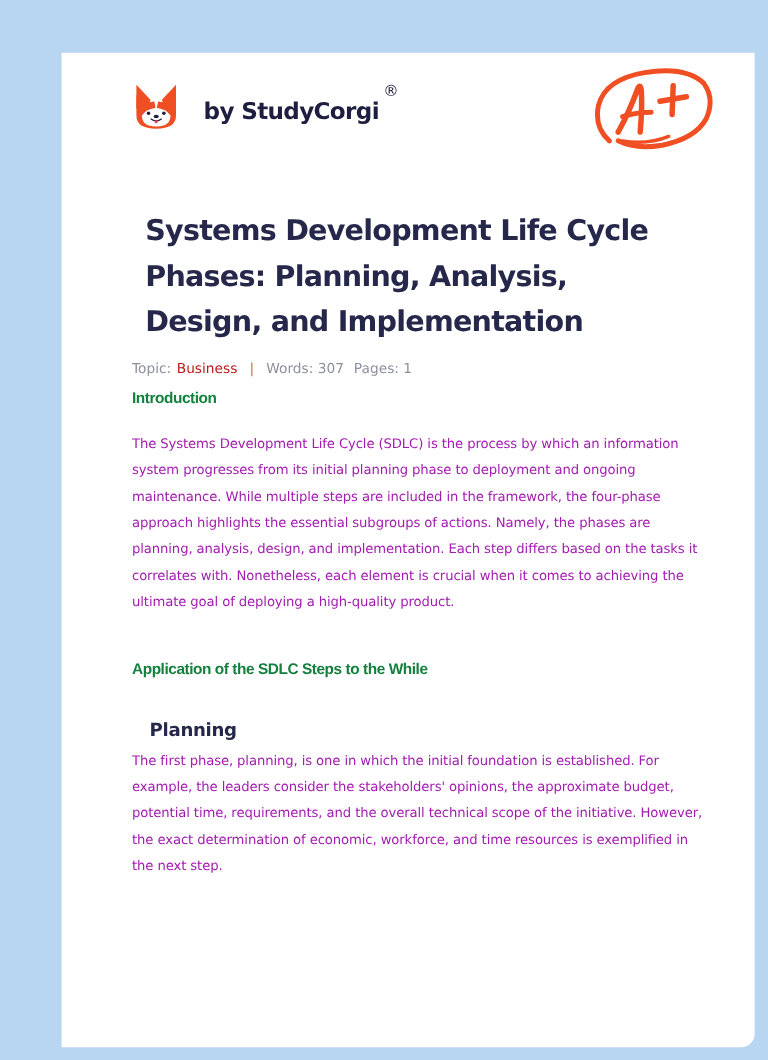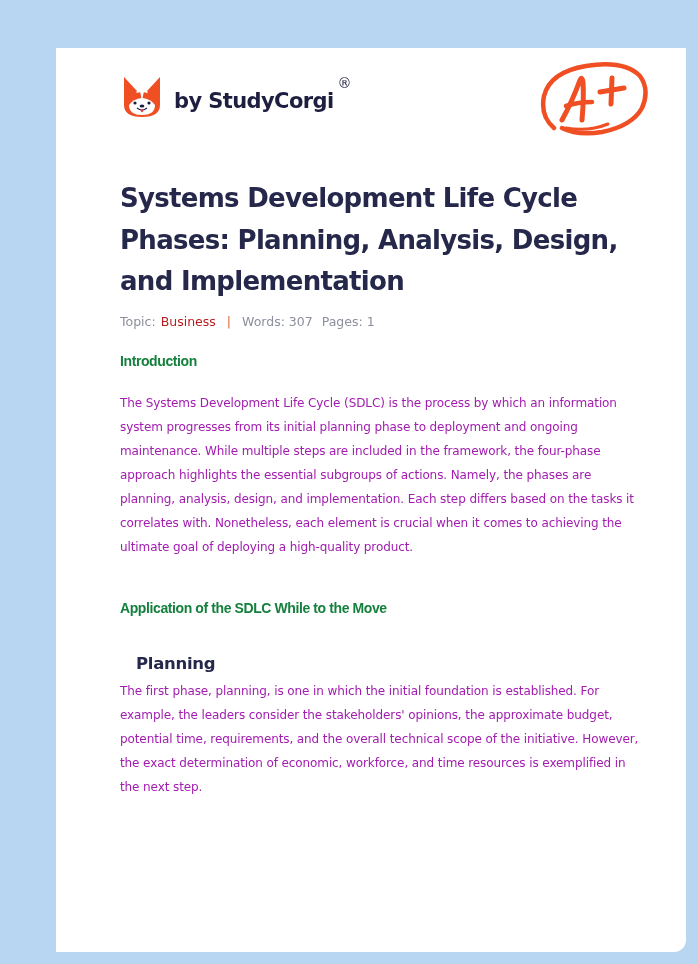--- a/index.html
+++ b/index.html
@@ -37,21 +37,21 @@
       top: 27px;
       display: flex;
       align-items: center;
     }
     .corgi {
       width: 42px;
       height: 44px;
       display: block;
     }
     .brand {
-      margin-left: 11px;
+      margin-left: 22px;
       margin-top: 8px;
       font-family: "DejaVu Sans", sans-serif;
       font-weight: bold;
       font-size: 21px;
       letter-spacing: -0.6px;
       color: #1e1f40;
     }
     .reg {
       position: relative;
       top: -14px;
@@ -67,21 +67,21 @@
       width: 112px;
       height: 82px;
     }
     .content {
       position: absolute;
       left: 64px;
       top: 130px;
       width: 515px;
     }
     h1 {
-      margin: 0;
+      margin: 12px;
       font-family: "DejaVu Sans", sans-serif;
       font-weight: bold;
       font-size: 26px;
       line-height: 41.5px;
       letter-spacing: -0.7px;
       color: #25284a;
     }
     .meta {
       margin-top: 11px;
       font-family: "DejaVu Sans", sans-serif;
@@ -166,18 +166,18 @@
       <span class="topic-val">Business</span>
       <span class="sep">|</span>
       <span>Words: 307</span>
       <span class="pages">Pages: 1</span>
     </div>
   </div>
 
   <h2 class="abs" style="top:305px;">Introduction</h2>
   <p class="abs" style="top:343px;">The Systems Development Life Cycle (SDLC) is the process by which an information system progresses from its initial planning phase to deployment and ongoing maintenance. While multiple steps are included in the framework, the four-phase approach highlights the essential subgroups of actions. Namely, the phases are planning, analysis, design, and implementation. Each step differs based on the tasks it correlates with. Nonetheless, each element is crucial when it comes to achieving the ultimate goal of deploying a high-quality product.</p>
 
-  <h2 class="abs" style="top:552px;">Application of the SDLC While to the Move</h2>
+  <h2 class="abs" style="top:552px;">Application of the SDLC Steps to the While</h2>
 
   <h3 class="abs" style="top:590px;">Planning</h3>
   <p class="abs" style="top:631px;">The first phase, planning, is one in which the initial foundation is established. For example, the leaders consider the stakeholders' opinions, the approximate budget, potential time, requirements, and the overall technical scope of the initiative. However, the exact determination of economic, workforce, and time resources is exemplified in the next step.</p>
 
 </div>
 
 </body></html>

